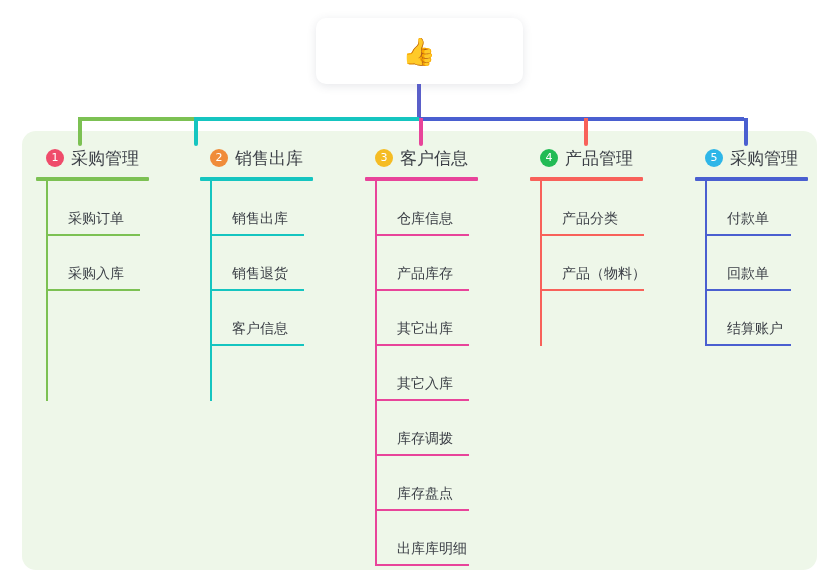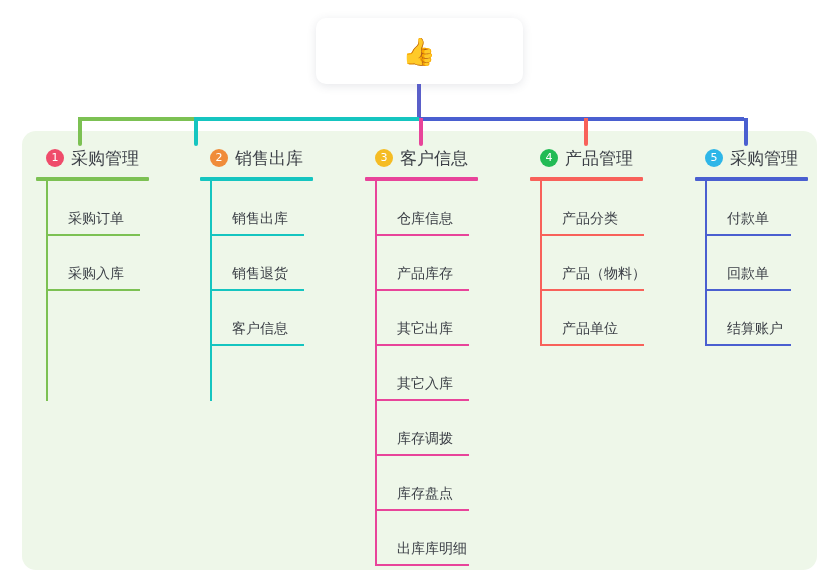--- a/index.html
+++ b/index.html
@@ -262,24 +262,20 @@
         <div class="leaves">
           <div class="spine" style="background: rgb(248, 97, 90); height: 165px;"></div>
           <div class="leaf">
             <span class="leaf-text">产品分类</span>
             <div class="leaf-rule" style="width: 104px; background: rgb(248, 97, 90);"></div>
           </div>
           <div class="leaf">
             <span class="leaf-text">产品（物料）</span>
             <div class="leaf-rule" style="width: 104px; background: rgb(248, 97, 90);"></div>
           </div>
-          <div class="leaf">
-            <span class="leaf-text">产品单位</span>
-            <div class="leaf-rule" style="width: 104px; background: rgb(248, 97, 90);"></div>
-          </div>
         </div>
       </div>
       <div class="column" style="left: 695px;">
         <div class="col-head">
           <span class="badge" style="background: rgb(46, 182, 232);">5</span>
           <span class="col-title">采购管理</span>
         </div>
         <div class="col-rule" style="width: 113px; background: rgb(74, 95, 208);"></div>
         <div class="leaves">
           <div class="spine" style="background: rgb(74, 95, 208); height: 165px;"></div>

